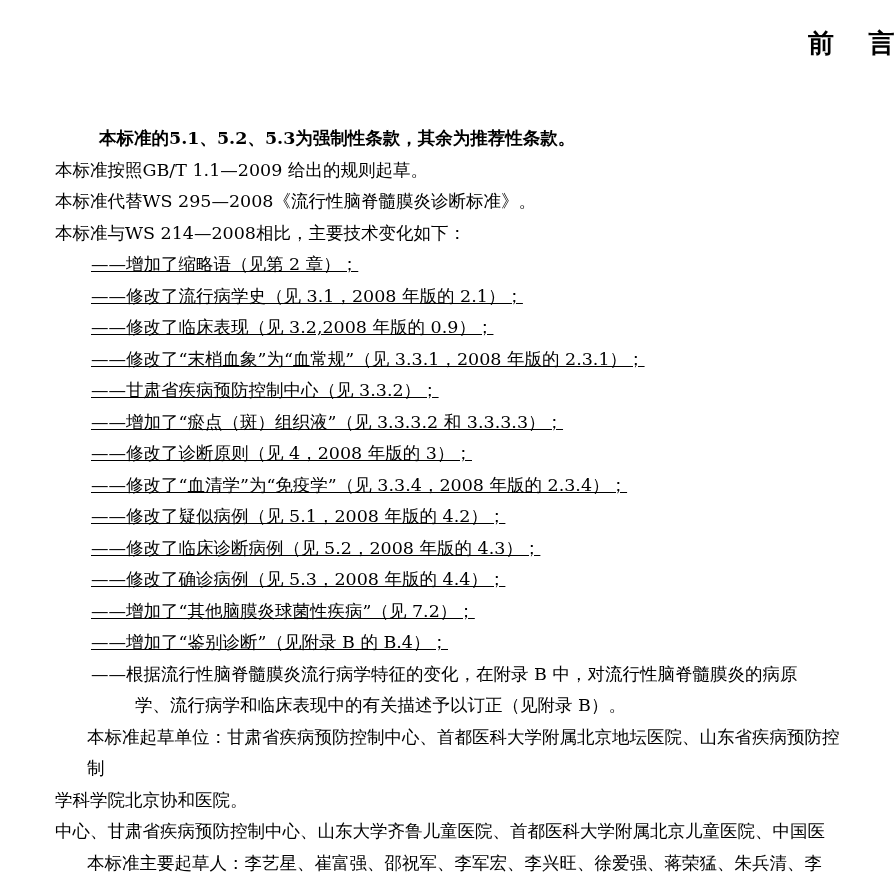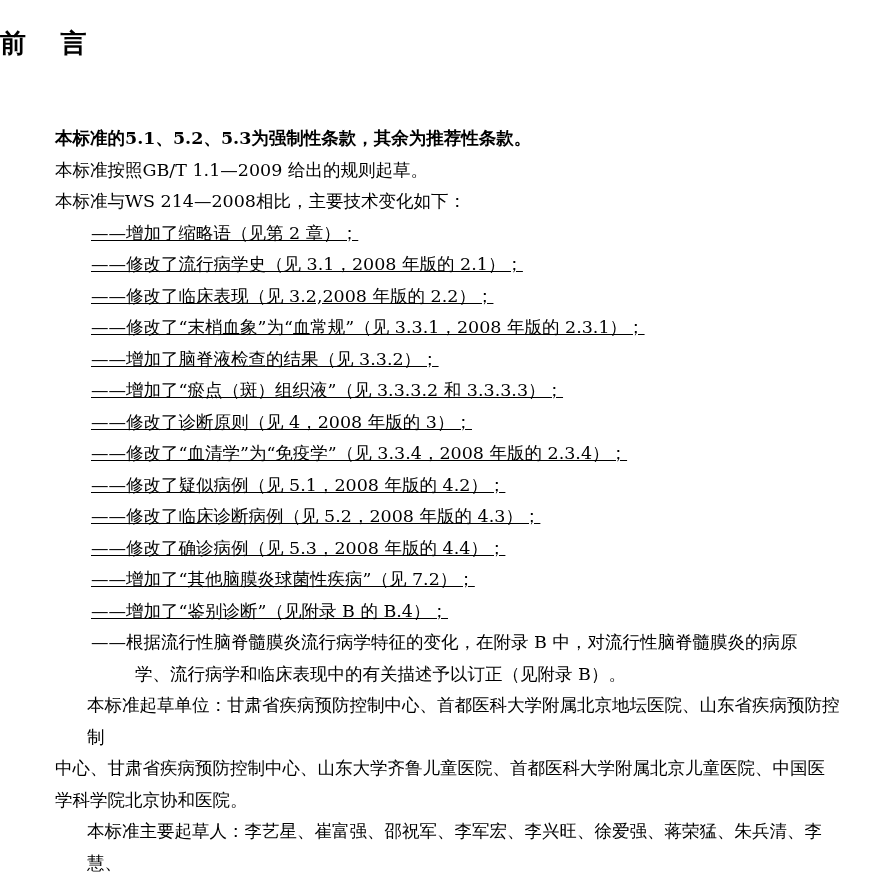--- a/index.html
+++ b/index.html
@@ -15,21 +15,21 @@
     overflow: hidden;
   }
   .page {
     position: relative;
     width: 895px;
     height: 875px;
     box-sizing: border-box;
     padding: 0;
   }
   .doc-title {
-    text-align: left;
+    text-align: right;
     font-size: 26px;
     font-weight: 700;
     letter-spacing: 0.5px;
     margin: 18px 0 0 0;
     padding-top: 8px;
     font-family: "DejaVu Serif", "Liberation Serif", serif;
   }
   .doc-title .sp {
     display: inline-block;
     width: 34px;
@@ -40,20 +40,21 @@
     padding-right: 40px;
   }
   .line {
     font-size: 17.5px;
     line-height: 31.5px;
     white-space: pre-wrap;
     font-family: "DejaVu Serif", "Liberation Serif", serif;
   }
   .bold {
     font-weight: 700;
+    margin-left: 44px;
   }
   .dash-item {
     padding-left: 36px;
     text-indent: 0;
     text-decoration: underline;
   }
   .dash-item-wrap {
     padding-left: 36px;
   }
   .dash-item-wrap .cont {
@@ -73,45 +74,46 @@
 <div class="page">
 
   <div class="doc-title">
     <span>前</span><span class="sp"></span><span>言</span>
   </div>
 
   <div class="body-block">
 
     <div class="line bold">本标准的5.1、5.2、5.3为强制性条款，其余为推荐性条款。</div>
     <div class="line">本标准按照GB/T 1.1—2009 给出的规则起草。</div>
+    <div class="line">本标准代替WS 295—2008《流行性脑脊髓膜炎诊断标准》。</div>
     <div class="line">本标准与WS 214—2008相比，主要技术变化如下：</div>
 
     <div class="line dash-item">——增加了缩略语（见第 2 章）；</div>
     <div class="line dash-item">——修改了流行病学史（见 3.1，2008 年版的 2.1）；</div>
-    <div class="line dash-item">——修改了临床表现（见 3.2,2008 年版的 2.2）；</div>
+    <div class="line dash-item">——修改了临床表现（见 3.2,2008 年版的 0.9）；</div>
     <div class="line dash-item">——修改了“末梢血象”为“血常规”（见 3.3.1，2008 年版的 2.3.1）；</div>
-    <div class="line dash-item">——增加了脑脊液检查的结果（见 3.3.2）；</div>
+    <div class="line dash-item">——甘肃省疾病预防控制中心（见 3.3.2）；</div>
     <div class="line dash-item">——增加了“瘀点（斑）组织液”（见 3.3.3.2 和 3.3.3.3）；</div>
     <div class="line dash-item">——修改了诊断原则（见 4，2008 年版的 3）；</div>
     <div class="line dash-item">——修改了“血清学”为“免疫学”（见 3.3.4，2008 年版的 2.3.4）；</div>
     <div class="line dash-item">——修改了疑似病例（见 5.1，2008 年版的 4.2）；</div>
     <div class="line dash-item">——修改了临床诊断病例（见 5.2，2008 年版的 4.3）；</div>
     <div class="line dash-item">——修改了确诊病例（见 5.3，2008 年版的 4.4）；</div>
     <div class="line dash-item">——增加了“其他脑膜炎球菌性疾病”（见 7.2）；</div>
     <div class="line dash-item">——增加了“鉴别诊断”（见附录 B 的 B.4）；</div>
 
     <div class="dash-item-wrap">
       <div class="line">——根据流行性脑脊髓膜炎流行病学特征的变化，在附录 B 中，对流行性脑脊髓膜炎的病原</div>
       <div class="line cont">学、流行病学和临床表现中的有关描述予以订正（见附录 B）。</div>
     </div>
 
     <div>
       <div class="line indent1">本标准起草单位：甘肃省疾病预防控制中心、首都医科大学附属北京地坛医院、山东省疾病预防控制</div>
+      <div class="line hang">学科学院北京协和医院。</div>
       <div class="line hang">中心、甘肃省疾病预防控制中心、山东大学齐鲁儿童医院、首都医科大学附属北京儿童医院、中国医</div>
-      <div class="line hang">学科学院北京协和医院。</div>
     </div>
 
     <div>
       <div class="line indent1">本标准主要起草人：李艺星、崔富强、邵祝军、李军宏、李兴旺、徐爱强、蒋荣猛、朱兵清、李慧、</div>
 
     </div>
 
   </div>
 </div>
 

